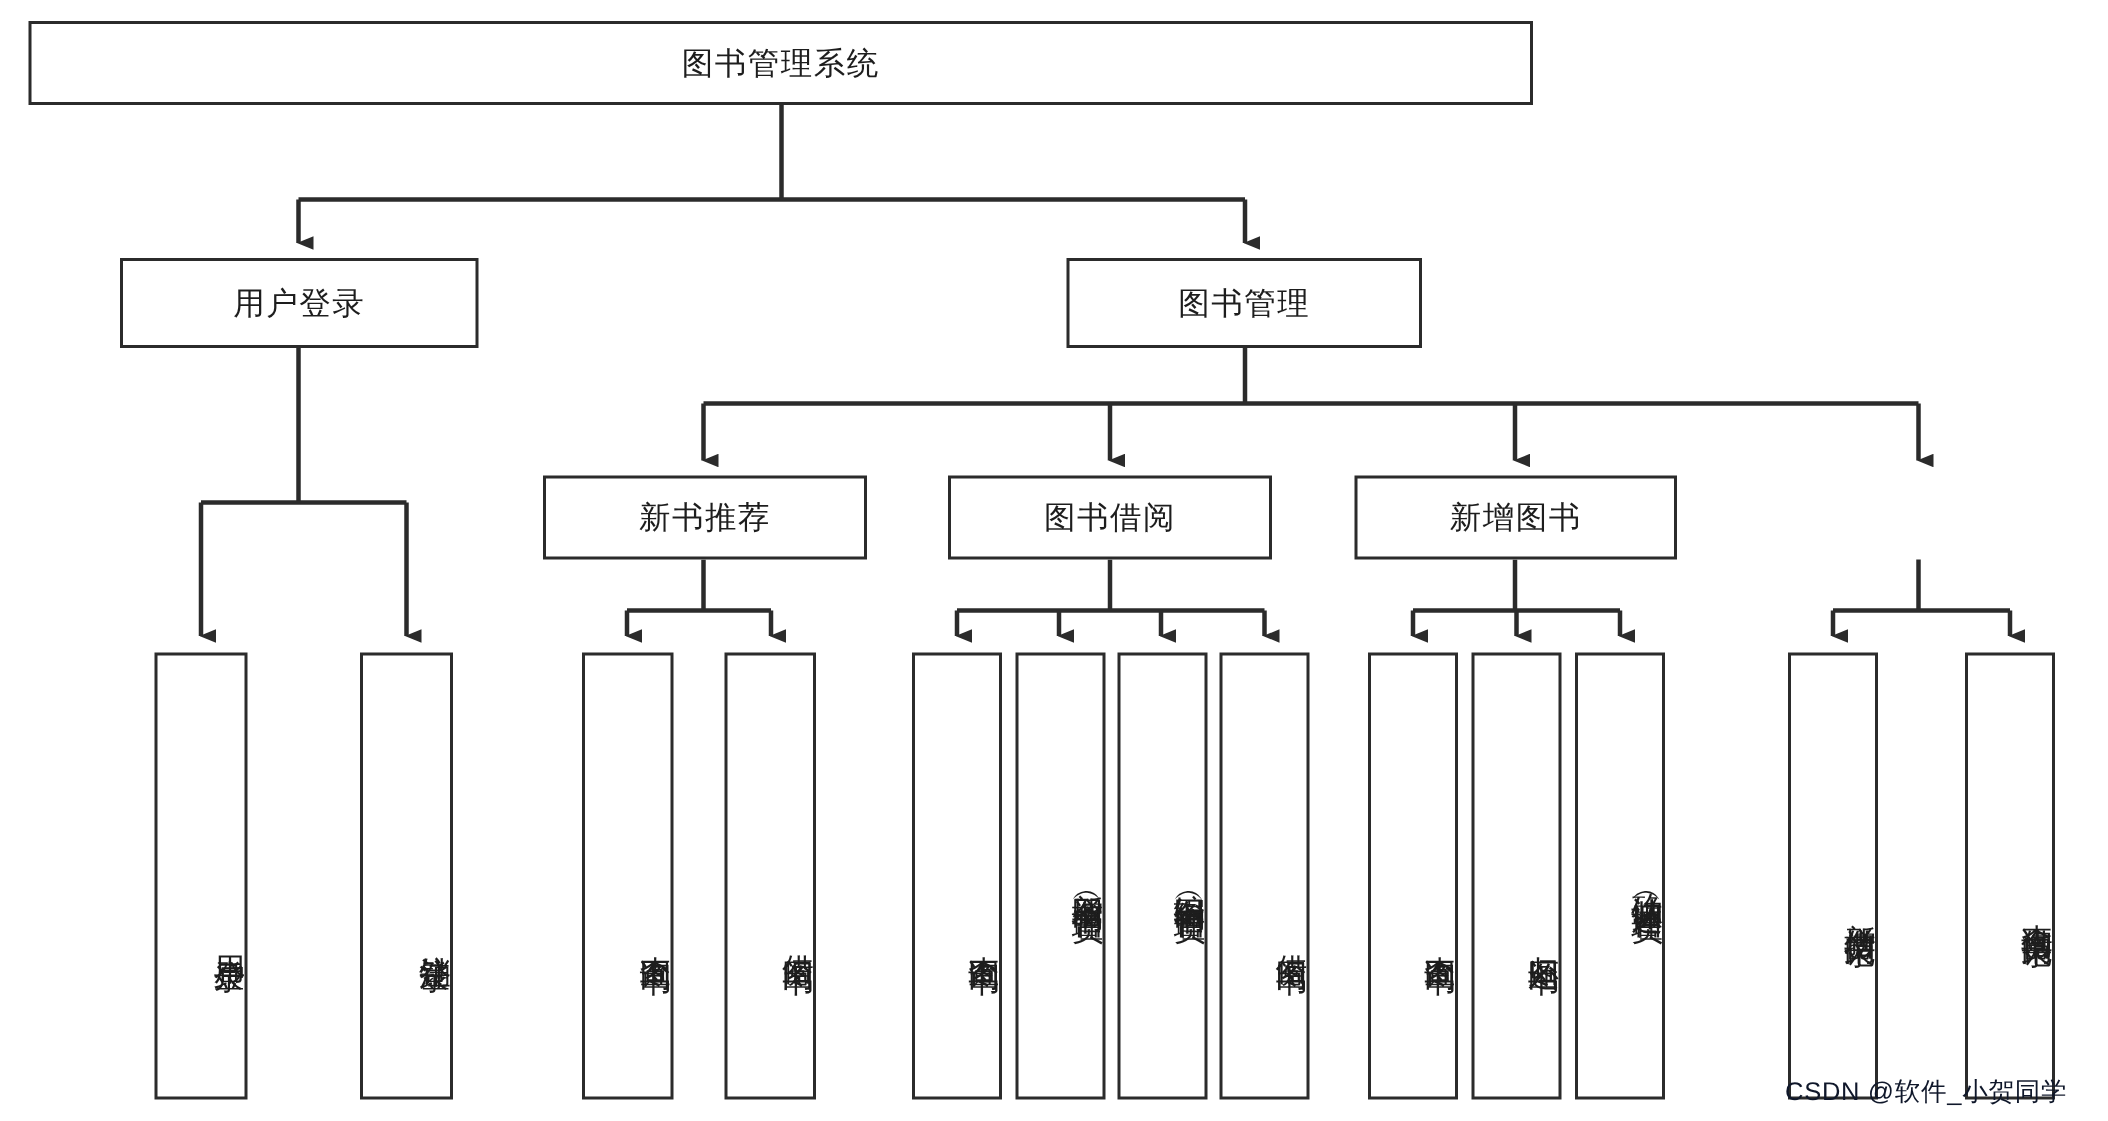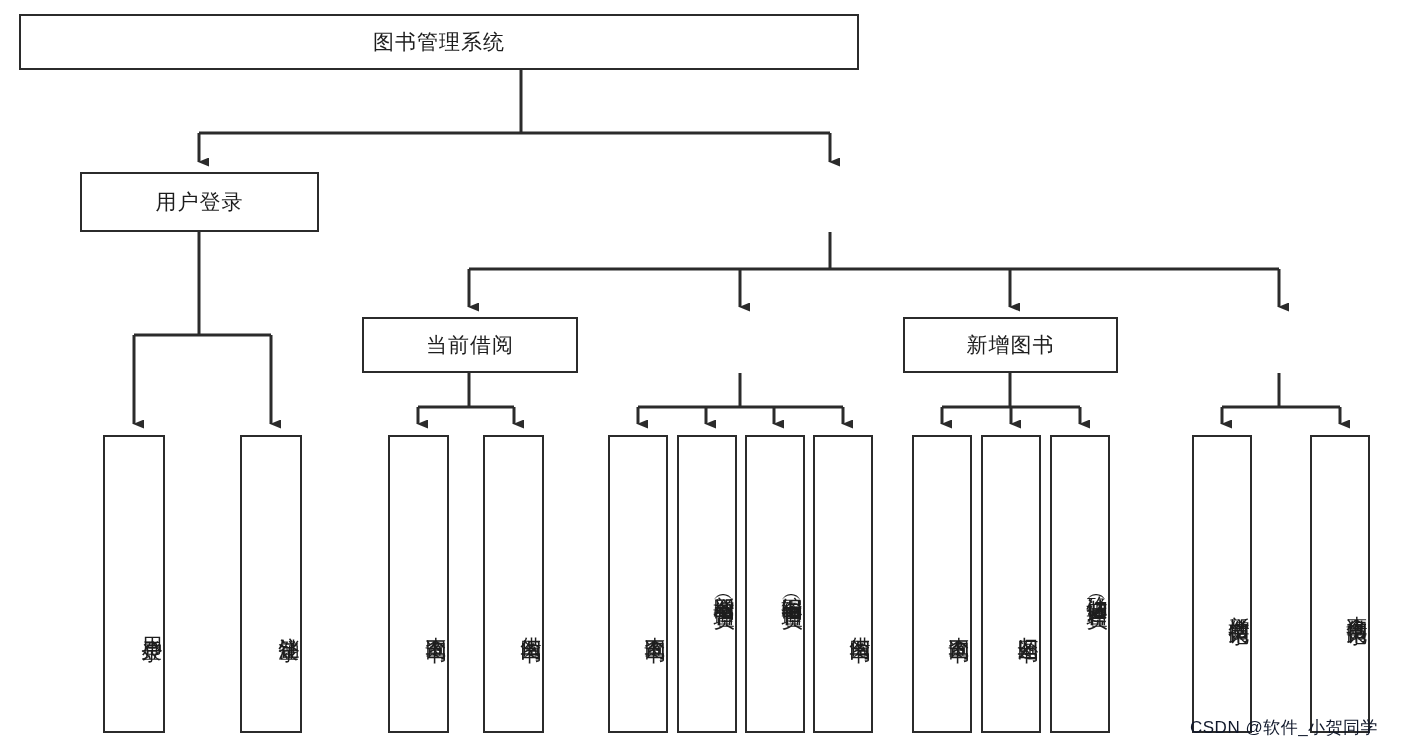--- a/index.html
+++ b/index.html
@@ -121,30 +121,36 @@
     </g>
 
     <g stroke="#2b2b2b" stroke-width="3" fill="none">
       <path d="M 1279,373 L 1279,407"></path>
       <path d="M 1222,407 L 1340,407"></path>
       <path d="M 1222,407 L 1222,424" marker-end="url(#arrowhead)"></path>
       <path d="M 1340,407 L 1340,424" marker-end="url(#arrowhead)"></path>
     </g>
   </svg>
 
-  <div class="node-box horizontal" style="left:19px; top:14px; width:840px; height:56px;">
+  <div class="node-box horizontal" style="left:19px; top:14px; width:1003px; height:56px;">
     <span class="node-label">图书管理系统</span>
   </div>
 
   <div class="node-box horizontal" style="left:80px; top:172px; width:239px; height:60px;">
     <span class="node-label">用户登录</span>
   </div>
+  <div class="node-box horizontal" style="left:711px; top:172px; width:237px; height:60px;">
+    <span class="node-label">图书管理</span>
+  </div>
 
   <div class="node-box horizontal" style="left:362px; top:317px; width:216px; height:56px;">
-    <span class="node-label">当前借阅</span>
+    <span class="node-label">新书推荐</span>
+  </div>
+  <div class="node-box horizontal" style="left:632px; top:317px; width:216px; height:56px;">
+    <span class="node-label">图书借阅</span>
   </div>
   <div class="node-box horizontal" style="left:903px; top:317px; width:215px; height:56px;">
     <span class="node-label">新增图书</span>
   </div>
 
   <div class="node-box vertical" style="left:103px; top:435px; width:62px; height:298px; padding-top:80px;">
     <span class="node-label">用户登录</span>
   </div>
   <div class="node-box vertical" style="left:240px; top:435px; width:62px; height:298px; padding-top:80px;">
     <span class="node-label">注销登录</span>

